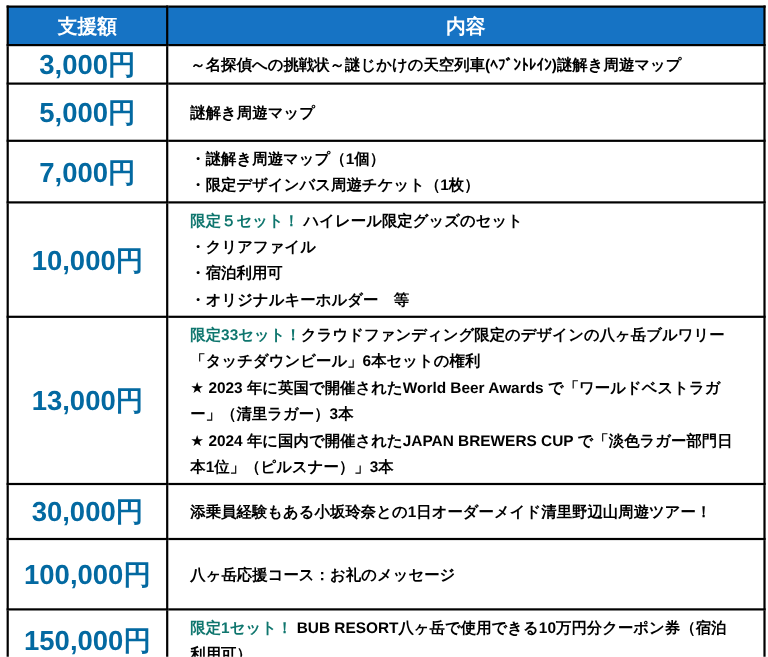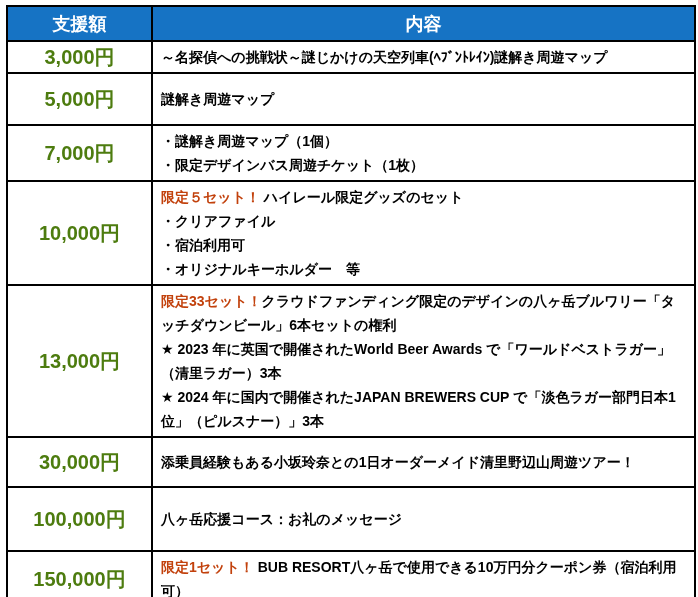--- a/index.html
+++ b/index.html
@@ -28,35 +28,35 @@
     font-size: 18px;
     font-weight: bold;
     text-align: center;
     vertical-align: middle;
     padding: 0;
   }
   col.amount-col { width: 145px; }
   td.amount-cell {
     text-align: center;
     vertical-align: middle;
-    font-size: 20px;
+    font-size: 25px;
     font-weight: bold;
-    color: #4d7c0f;
+    color: #0369a1;
     padding: 0 4px;
   }
   td.content-cell {
     vertical-align: middle;
     font-size: 14px;
     font-weight: bold;
     color: #000000;
     line-height: 24px;
-    padding: 3px 8px;
+    padding: 3px 20px;
   }
   td.content-cell .para { margin: 0; }
-  .red-text { color: #c2410c; }
+  .red-text { color: #0f766e; }
   
   tbody tr:nth-child(1)  { height: 30px; }
   tbody tr:nth-child(2)  { height: 52px; }
   tbody tr:nth-child(3)  { height: 47px; }
   tbody tr:nth-child(4)  { height: 95px; }
   tbody tr:nth-child(5)  { height: 152px; }
   tbody tr:nth-child(6)  { height: 50px; }
   tbody tr:nth-child(7)  { height: 64px; }
   tbody tr:nth-child(8)  { height: 20px; }
   tbody tr:nth-child(9)  { height: 52px; }

